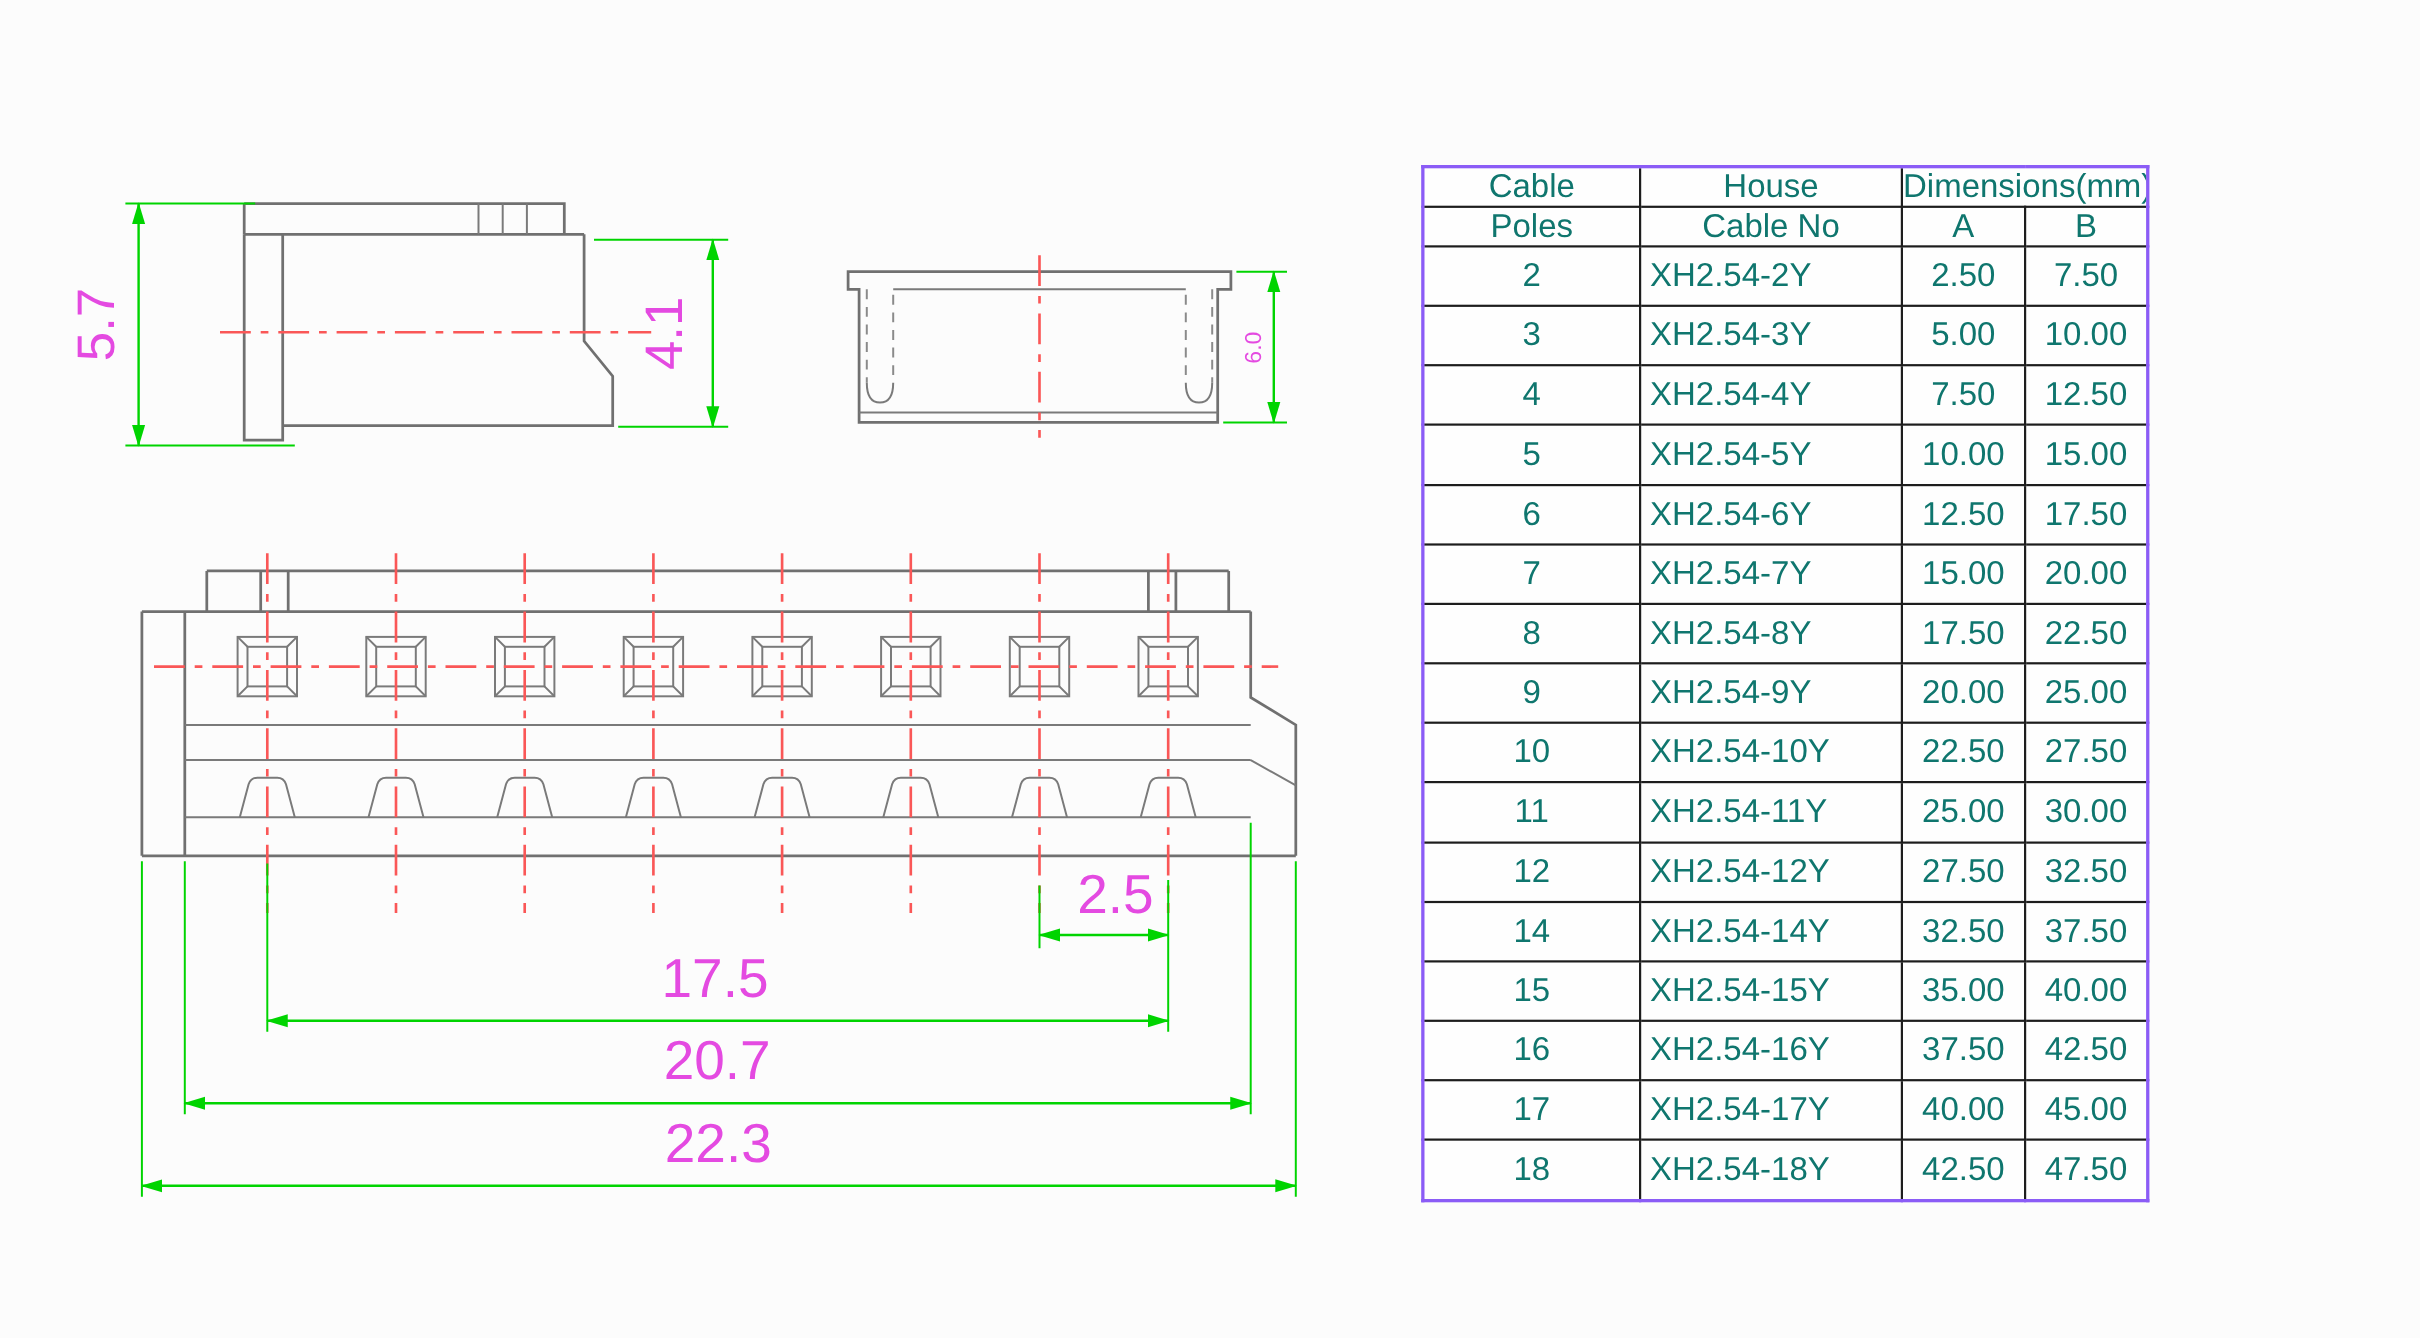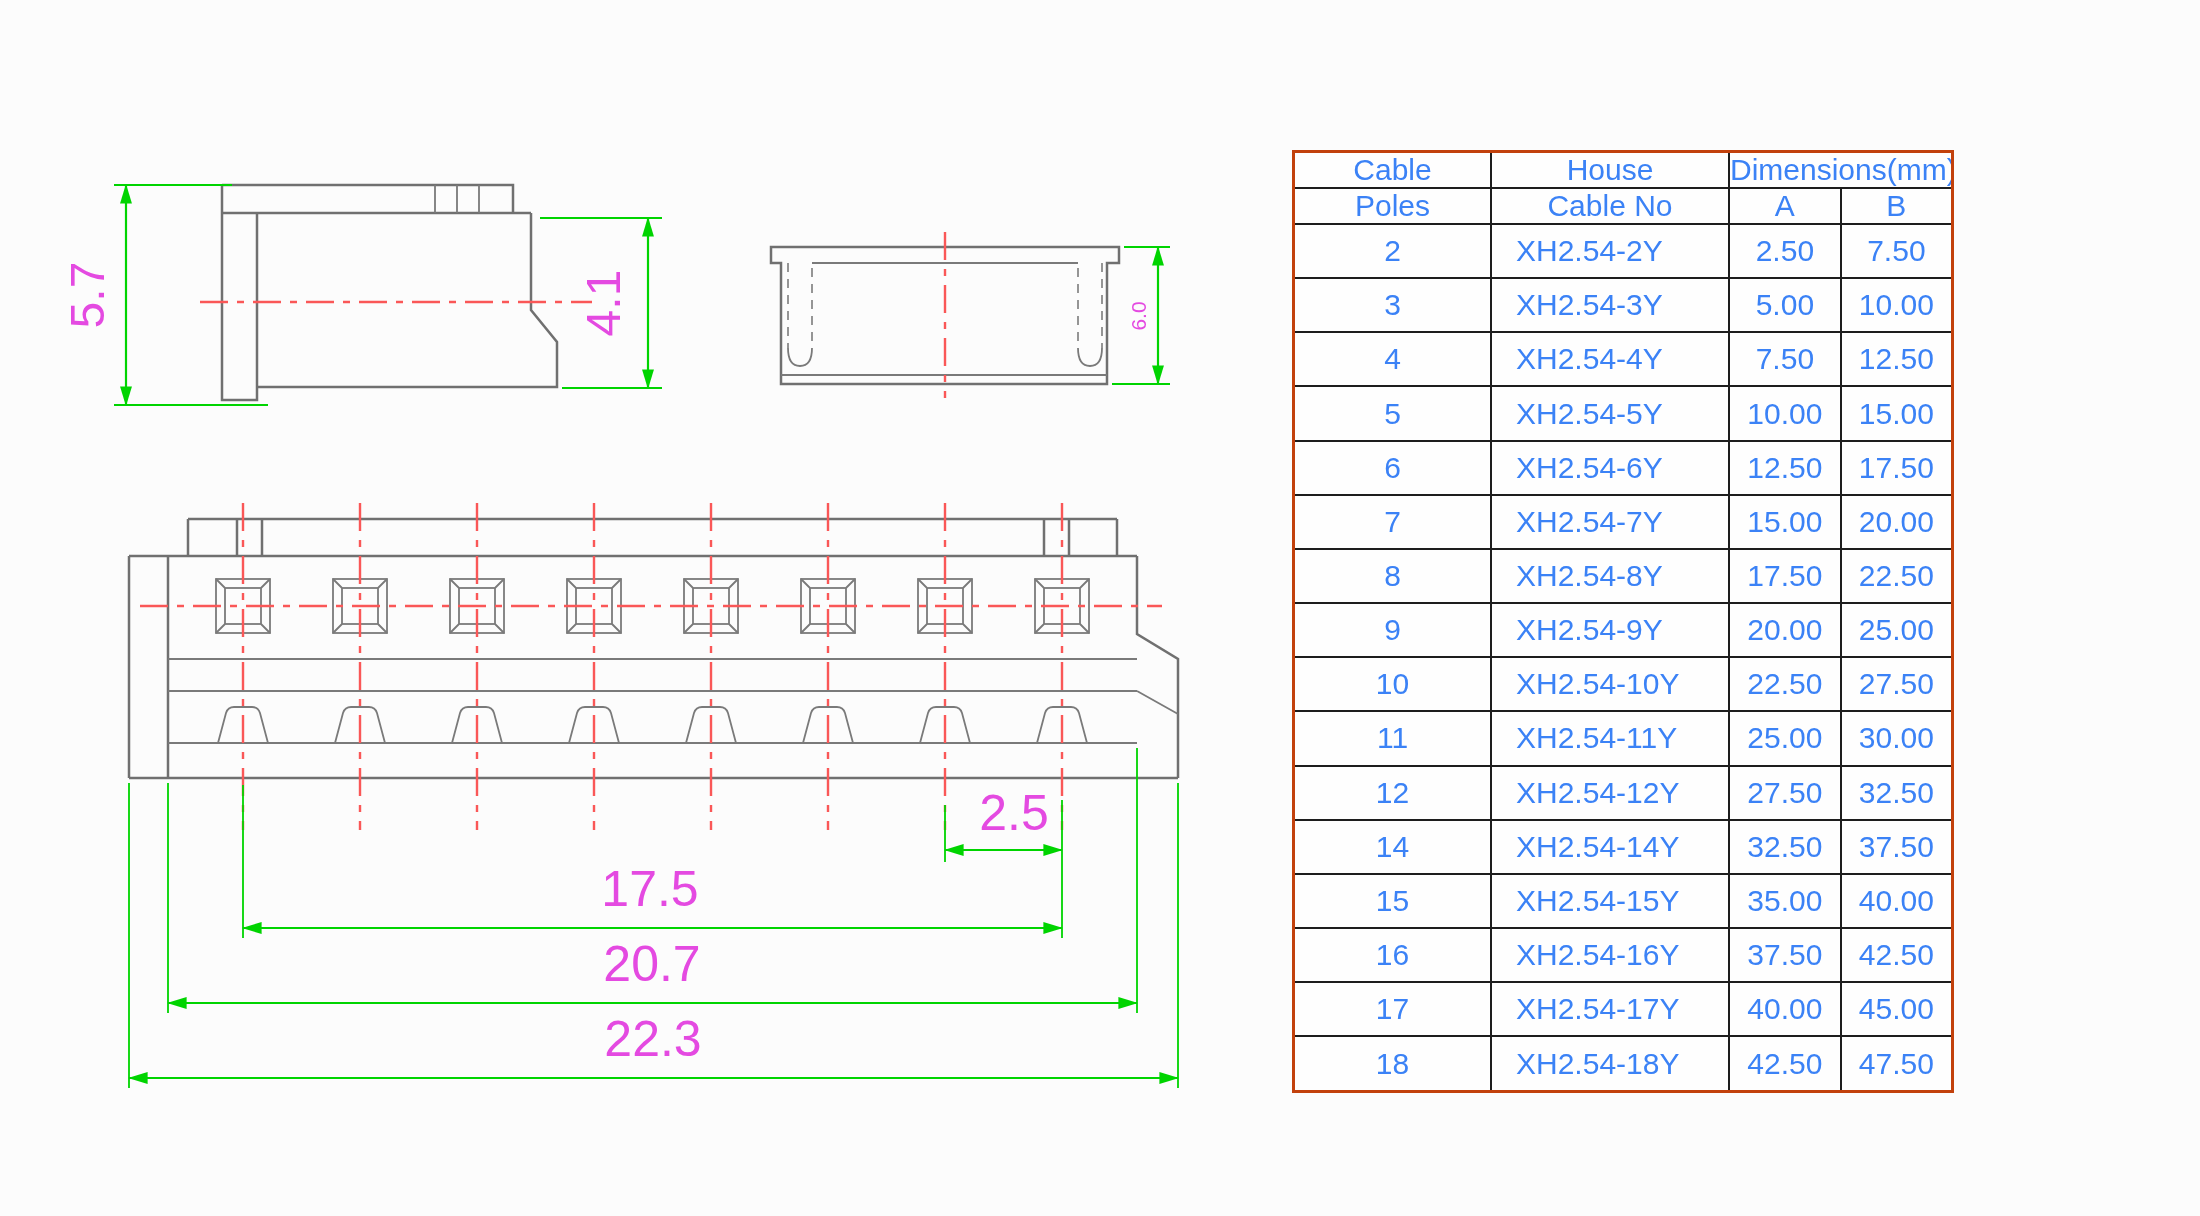--- a/index.html
+++ b/index.html
@@ -17,29 +17,29 @@
   .dim{stroke:#00d400;stroke-width:2.2;fill:none;}
   .ext{stroke:#00d400;stroke-width:1.8;fill:none;}
   .dimtext{fill:#e44ae1;font-family:"Liberation Sans",sans-serif;}
   #spec-table{
     position:absolute;left:1292px;top:150px;
   }
   table{
     border-collapse:collapse;table-layout:fixed;
     width:662px;height:943px;background:#fefefe;
     font-family:"Liberation Sans",sans-serif;
-    font-size:30px;color:#3b82f6;
-    border:3px solid #c2410c;
+    font-size:30px;color:#0f766e;
+    border:3px solid #8b5cf6;
   }
   td,th{
     border:2px solid #1d1d1d;
     text-align:center;vertical-align:middle;
     padding:0;font-weight:400;overflow:hidden;white-space:nowrap;
   }
-  td.pn{text-align:left;padding-left:24px;}
+  td.pn{text-align:left;padding-left:8px;}
 </style>
 </head>
 <body>
 
 <svg id="drawing" width="1240" height="1216" viewBox="0 0 1240 1216" xmlns="http://www.w3.org/2000/svg">
   <defs>
     <marker id="arr" viewBox="0 0 10 10" refX="9.4" refY="5" markerWidth="9" markerHeight="9" orient="auto-start-reverse" markerUnits="strokeWidth">
       <path d="M0 2 L10 5 L0 8 Z" fill="#00d400"></path>
     </marker>
     <g id="pole">

